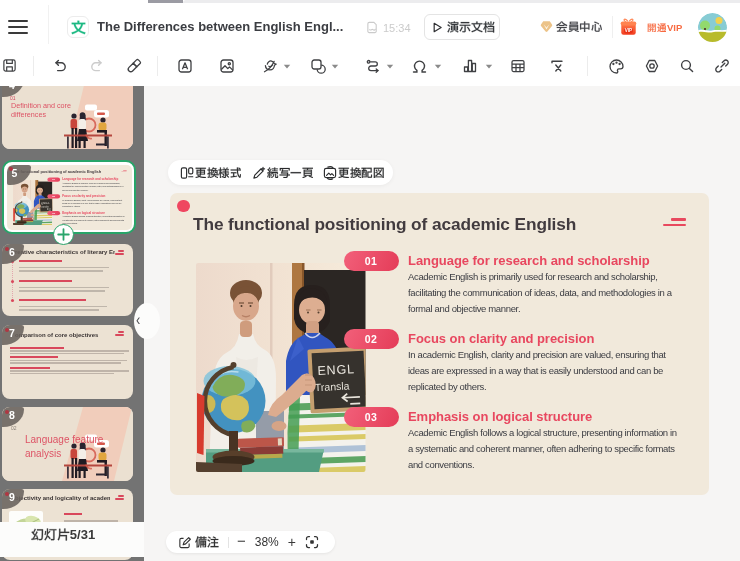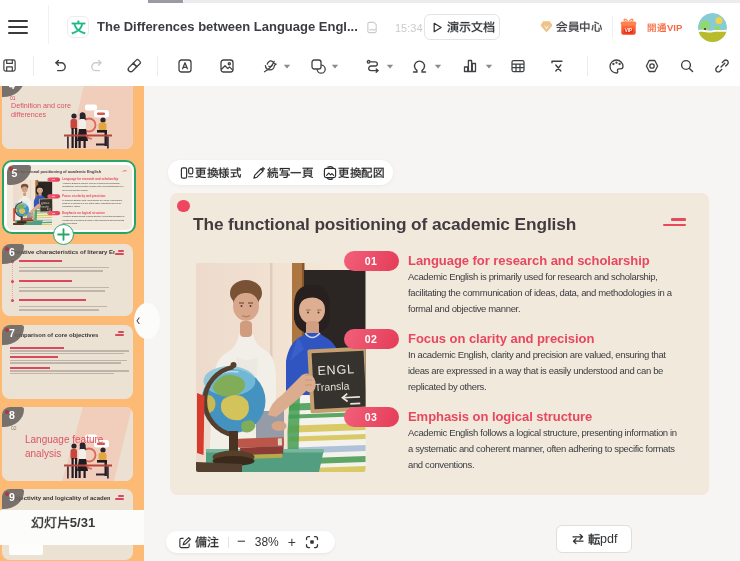--- a/index.html
+++ b/index.html
@@ -22,30 +22,30 @@
 #vsep2{position:absolute;left:612px;top:16px;width:1px;height:22px;background:#efefef}
 #gift{position:absolute;left:619px;top:18px}
 #openvip{position:absolute;left:647px;top:22px;font-size:9.5px;color:#f86b42;font-weight:bold;display:flex;align-items:center}
 #avatar{position:absolute;left:698px;top:13px;width:29px;height:29px;border-radius:50%;overflow:hidden}
 
 #toolbar{position:absolute;left:0;top:45px;width:740px;height:41px;background:#fff;z-index:20}
 .tbi{position:absolute;top:13px}
 .tbsep{position:absolute;top:11px;width:1px;height:20px;background:#ececec}
 .caret{position:absolute;top:19px}
 
-#sidebar{position:absolute;left:0;top:45px;width:144px;height:516px;background:#fdba74;z-index:10}
+#sidebar{position:absolute;left:0;top:45px;width:144px;height:516px;background:#737373;z-index:10}
 #sbbump{position:absolute;left:134px;top:303px;width:26px;height:36px;background:#fcfcfb;border-radius:50%;z-index:11}
 #sbarrow{position:absolute;left:136px;top:312px;color:#505156;font-size:13px;z-index:12;transform:scaleY(1.3)}
 .thumb{position:absolute;left:2px;width:131px;background:#ece2d3;border-radius:8px;overflow:hidden}
 .flap{position:absolute;left:-2px;top:0;width:24px;height:20px;background:rgba(104,97,92,0.88);border-radius:8px 3px 100% 2px;z-index:3}
 .flapn{position:absolute;left:7px;top:2px;color:#fff;font-size:10.5px;font-weight:bold;z-index:4}
 .tdot{position:absolute;left:2.5px;top:2.5px;width:4px;height:4px;border-radius:50%;background:#b03642;z-index:5}
 .tmini{position:absolute;right:9px;top:6px;z-index:2}
 .tmini div{background:#d9485c;border-radius:1px}
-#thumblabel{position:absolute;left:0px;top:510px;width:144px;height:35px;background:#fcfcfb;z-index:15;text-align:center;font-size:13px;font-weight:bold;color:#3a3a3a;padding-top:5px;padding-right:18px}
+#thumblabel{position:absolute;left:0px;top:522px;width:144px;height:35px;background:#fcfcfb;z-index:15;text-align:center;font-size:13px;font-weight:bold;color:#3a3a3a;padding-top:5px;padding-right:18px}
 #plusbtn{position:absolute;left:53px;top:224px;width:21px;height:21px;border-radius:50%;background:#fefefe;border:1.6px solid #29a56b;z-index:15;display:flex;align-items:center;justify-content:center}
 
 #stylepill{position:absolute;left:168px;top:160px;width:225px;height:25px;background:#fff;border-radius:13px;box-shadow:0 1px 4px rgba(0,0,0,0.05);z-index:5;display:flex;align-items:center;font-size:11.5px;color:#2b2c2e}
 #slide{position:absolute;left:170px;top:193px;width:539px;height:302px;background:#f1e9db;border-radius:7px;z-index:2}
 
 .sl-dot{position:absolute;left:7.2px;top:6.5px;width:12.4px;height:12.4px;border-radius:50%;background:#ef4660}
 .sl-title{position:absolute;left:23px;top:21px;font-size:17.3px;font-weight:bold;color:#423b3f;letter-spacing:-0.1px}
 .sl-m1{position:absolute;left:501px;top:25.2px;width:14.5px;height:2.6px;background:#e8495e;border-radius:1px}
 .sl-m2{position:absolute;left:492.5px;top:30.9px;width:23.5px;height:2.6px;background:#e8495e;border-radius:1px}
 .sl-photo{position:absolute;left:26px;top:70px;width:169.5px;height:209px}
@@ -101,27 +101,27 @@
         <div></div>
         <div></div>
         <div></div>
       </div>
   <div id="vsep1"></div>
   <div id="logo">
         <svg class="k" viewBox="0 0 1000 1000">
           <use href="#g28"></use>
         </svg>
       </div>
-  <div id="doctitle">The Differences between Language Engl...</div>
+  <div id="doctitle">The Differences between English Engl...</div>
   <div id="savetime">
         <svg class="ic" width="13" height="13" viewBox="0 0 14 14" fill="none" stroke="#cbcbcb" stroke-width="1.2">
           <path d="M3.5 1.5h5L11 4v7a1.5 1.5 0 0 1-1.5 1.5h-6A1.5 1.5 0 0 1 2 11V3a1.5 1.5 0 0 1 1.5-1.5z"></path>
           <path d="M4 9.3c1.2 1.6 2.4-1.2 3.6 0 1 1 1.6.5 2.4-.4" stroke-linecap="round"></path>
         </svg>
-        <span style="margin-left:16px">15:34</span>
+        <span style="margin-left:4px">15:34</span>
       </div>
   <div id="presentbtn">
         <svg class="ic" width="13" height="13" viewBox="0 0 14 14" fill="none" stroke="#2f3033" stroke-width="1.3" stroke-linejoin="round">
           <path d="M4.5 2.5v9l7.5-4.5z"></path>
         </svg>
         <span style="margin-left:4px;display:flex">
           <svg class="k" viewBox="0 0 1000 1000">
             <use href="#g0"></use>
           </svg>
           <svg class="k" viewBox="0 0 1000 1000">
@@ -772,22 +772,13 @@
       </span>
   <div style="width:1px;height:11px;background:#e3e3e3;margin:0 8px 0 9px"></div>
   <span style="font-size:15px;color:#3a3a3a;margin-top:-3px">−</span>
   <span style="margin-left:9px">38%</span>
   <span style="font-size:14px;color:#3a3a3a;margin-left:9px;margin-top:-1px">+</span>
   <svg class="ic" style="margin-left:9px" width="14" height="14" viewBox="0 0 14 14" fill="none" stroke="#333" stroke-width="1.25" stroke-linecap="round">
         <path d="M1.5 4.5v-1a2 2 0 0 1 2-2h1M9.5 1.5h1a2 2 0 0 1 2 2v1M12.5 9.5v1a2 2 0 0 1-2 2h-1M4.5 12.5h-1a2 2 0 0 1-2-2v-1"></path>
         <rect x="5.2" y="5.2" width="3.6" height="3.6" rx="0.8" fill="#333" stroke="none"></rect>
       </svg>
 </div>
-<div id="pdfbtn">
-      <svg class="ic" width="14" height="12" viewBox="0 0 14 12" fill="none" stroke="#303134" stroke-width="1.3" stroke-linecap="round" stroke-linejoin="round">
-        <path d="M2 3.8h9.4M9 1.4l2.5 2.4L9 6.2"></path>
-        <path d="M12 8.2H2.6M5 5.8L2.5 8.2 5 10.6"></path>
-      </svg>
-      <span style="margin-left:3px;display:flex;align-items:center"><svg class="k" viewBox="0 0 1000 1000">
-          <use href="#g25"></use>
-        </svg>pdf</span>
-    </div>
 </div>
 
 </body></html>

